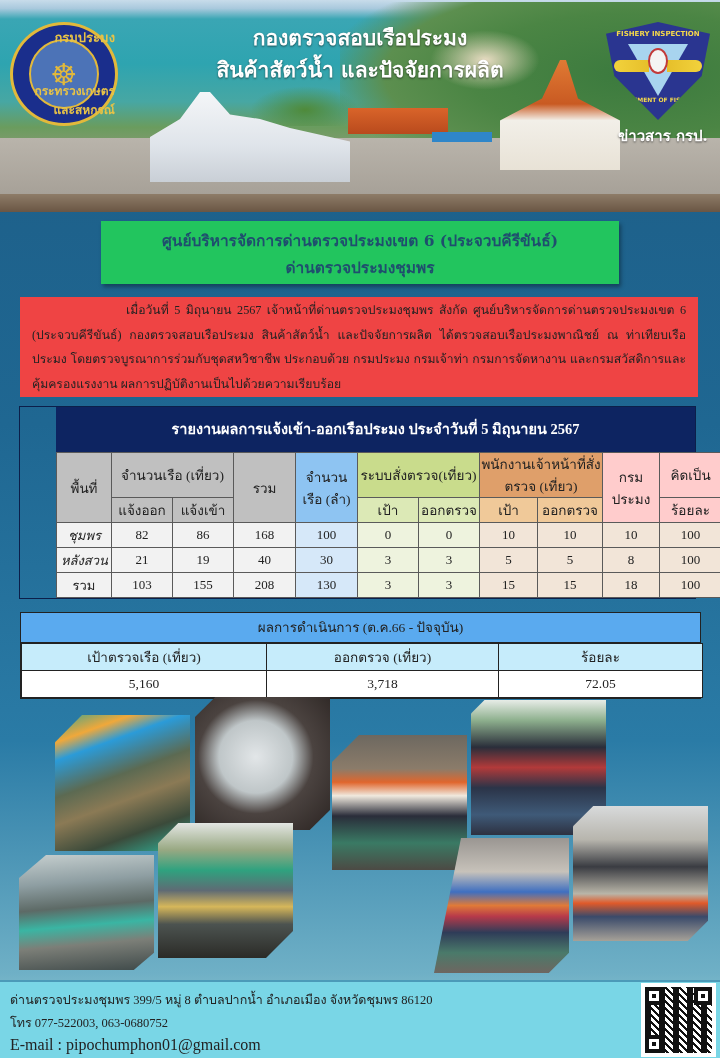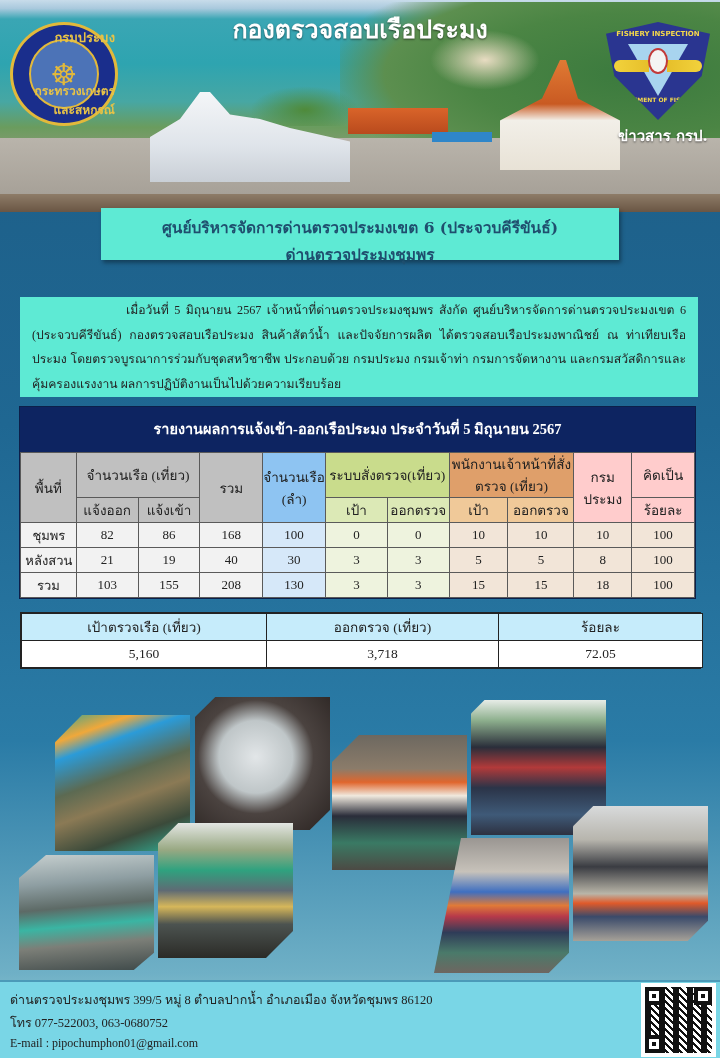--- a/index.html
+++ b/index.html
@@ -48,22 +48,22 @@
     clip-path: polygon(50% 0%, 55% 0%, 65% 35%, 100% 55%, 100% 100%, 0% 100%, 0% 55%, 35% 35%);
   }
   .banner .blue-roof {
     position: absolute; left: 432px; top: 132px; width: 60px; height: 10px; background: #2f86c9;
   }
   .banner .trees {
     position: absolute; left: 250px; top: 86px; width: 110px; height: 40px;
     background: radial-gradient(ellipse at 50% 60%, #4f8a3a 0%, rgba(79,138,58,0) 70%);
   }
   .banner-title {
-    position: absolute; left: 190px; top: 14px; width: 340px; text-align: center;
-    color: #ffffff; font-size: 25px; line-height: 32px; font-weight: bold;
+    position: absolute; left: 190px; top: 22px; width: 340px; text-align: center;
+    color: #ffffff; font-size: 21px; line-height: 32px; font-weight: bold;
     text-shadow: 0 1px 2px rgba(0,0,0,0.55);
   }
   .logo-left {
     position: absolute; left: 10px; top: 22px; width: 108px; height: 104px; border-radius: 50%;
     background: #1a2e8c; border: 3px solid #e2b93b;
     display: flex; align-items: center; justify-content: center;
   }
   .logo-left .inner {
     width: 70px; height: 70px; border-radius: 50%; background: #4c73b7; border: 2px solid #e2b93b;
     display: flex; align-items: center; justify-content: center; color: #e2b93b; font-size: 30px;
@@ -100,39 +100,40 @@
     position: absolute; left: 0; top: 74px; width: 100%; text-align: center;
     color: #f5d94a; font-family: "DejaVu Sans", sans-serif; font-size: 6px; font-weight: bold;
   }
   .news-label {
     position: absolute; left: 618px; top: 124px; color: #ffffff; font-size: 15px; font-weight: bold;
     text-shadow: 0 1px 2px rgba(0,0,0,0.6);
   }
 
   
   .office-box {
-    position: absolute; left: 101px; top: 208px; width: 518px; height: 52px;
-    background: #5eead4; box-shadow: 2px 3px 4px rgba(0,0,0,0.35);
+    position: absolute; left: 101px; top: 221px; width: 518px; height: 63px;
+    background: #22c55e; box-shadow: 2px 3px 4px rgba(0,0,0,0.35);
     text-align: center; color: #1f4e6e; font-size: 15.5px; line-height: 27px; font-weight: bold;
     padding-top: 6px;
   }
 
   
   .news-para {
     position: absolute; left: 20px; top: 297px; width: 678px; height: 100px;
-    background: #5eead4; color: #222; font-size: 12.2px; line-height: 24.5px;
+    background: #ef4444; color: #222; font-size: 12.2px; line-height: 24.5px;
     padding: 1px 12px 0 12px; text-align: justify;
     font-family: "Liberation Serif", serif;
   }
   .news-para .indent { display: inline-block; width: 94px; }
 
   
   .report {
     position: absolute; left: 19px; top: 406px; width: 677px;
     border: 1px solid #0c1f4a;
+    padding-left: 36px;
   }
   .report-title {
     height: 45px; background: #0d2461; color: #ffffff;
     text-align: center; font-size: 14.5px; line-height: 45px; font-weight: bold;
     font-family: "Liberation Serif", serif;
   }
   table.rt { border-collapse: collapse; width: 100%; table-layout: fixed; font-family: "Liberation Serif", serif; }
   table.rt td {
     border: 1px solid #5a5a5a; text-align: center; font-size: 13px; color: #222; height: 25px; padding: 0;
   }
@@ -141,21 +142,21 @@
   .bg-blue { background: #8ec4f2; }
   .bg-green { background: #c9dc8c; }
   .bg-green2 { background: #dce9b6; }
   .bg-orange { background: #df9f6a; }
   .bg-orange2 { background: #f0c999; }
   .bg-pink { background: #ffcccc; }
   .row-white td { background: #f2f2f2; }
   td.c-blue-light { background: #d6e8f9 !important; }
   td.c-green-light { background: #eef3de !important; }
   td.c-peach { background: #f2e5d8 !important; }
-  td.left { text-align: left; padding-left: 1px !important; }
+  td.left { text-align: left; padding-left: 1px !important; font-style: italic; }
 
   
   .perf {
     position: absolute; left: 20px; top: 612px; width: 681px;
     border: 1px solid #222;
     font-family: "Liberation Serif", serif;
   }
   .perf-title {
     height: 30px; background: #5aaaef; text-align: center; font-size: 13.5px; line-height: 30px; color: #222;
     border-bottom: 1px solid #222;
@@ -194,21 +195,21 @@
 
   
   .footer {
     position: absolute; left: 0; top: 980px; width: 720px; height: 78px;
     background: #79d6e6; border-top: 2px solid #4b9ab8;
     font-family: "Liberation Serif", serif; color: #222; padding-left: 16px;
   }
   .footer .line { position: absolute; left: 10px; font-size: 12.5px; }
   .footer .l1 { top: 8px; }
   .footer .l2 { top: 31px; }
-  .footer .l3 { top: 54px; font-size: 12px; }
+  .footer .l3 { top: 54px; font-size: 16px; }
   .qr {
     position: absolute; left: 641px; top: 1: 0; top: 983px; width: 75px; height: 74px;
     background: #ffffff; padding: 4px;
   }
   .qr .grid {
     width: 67px; height: 66px;
     background:
       linear-gradient(90deg, #111 0 6px, transparent 6px) 0 0/14px 14px,
       repeating-linear-gradient(45deg, #111 0 2px, #fff 2px 5px),
       repeating-linear-gradient(-30deg, #111 0 2px, transparent 2px 6px);
@@ -235,20 +236,21 @@
   <div class="temple-right"></div>
 
   <div class="logo-left">
     <span class="ring-top">กรมประมง</span>
     <div class="inner">☸</div>
     <span class="ring-bottom">กระทรวงเกษตรและสหกรณ์</span>
   </div>
 
   <div class="banner-title">
     <div>กองตรวจสอบเรือประมง</div>
+    <div>สินค้าสัตว์น้ำ และปัจจัยการผลิต</div>
   </div>
 
   <div class="logo-right">
     <div class="txt-top">FISHERY INSPECTION</div>
     <div class="shield-inner"></div>
     <div class="wings"></div>
     <div class="emblem"></div>
     <div class="txt-bottom">DEPARTMENT OF FISHERIES</div>
   </div>
   <div class="news-label">ข่าวสาร กรป.</div>
@@ -334,20 +336,21 @@
       <td class="c-peach">15</td>
       <td class="c-peach">15</td>
       <td class="c-peach">18</td>
       <td class="c-peach">100</td>
     </tr>
   </tbody>
     </table>
 </div>
 
 <div class="perf">
+  <div class="perf-title">ผลการดำเนินการ  (ต.ค.66 - ปัจจุบัน)</div>
   <table class="pt">
     <colgroup>
         <col style="width:245px">
         <col style="width:232px">
         <col style="width:204px">
       </colgroup>
     <tbody>
         <tr class="ph">
       <td>เป้าตรวจเรือ (เที่ยว)</td>
       <td>ออกตรวจ (เที่ยว)</td>

